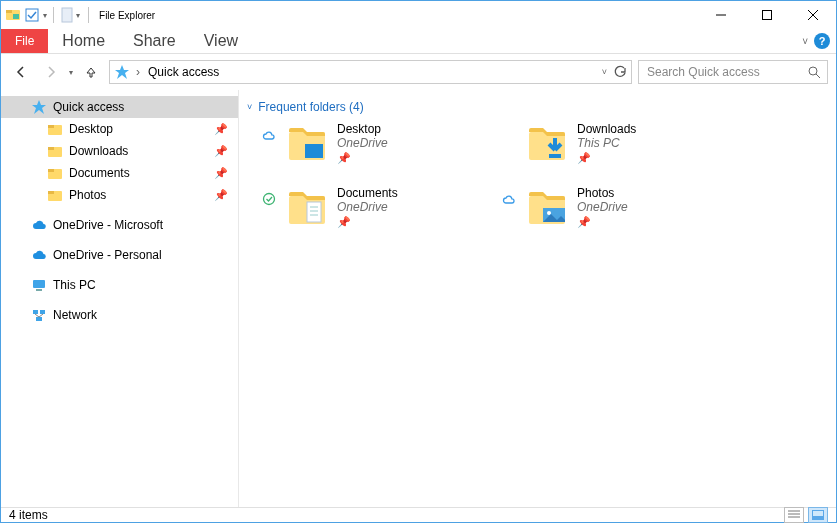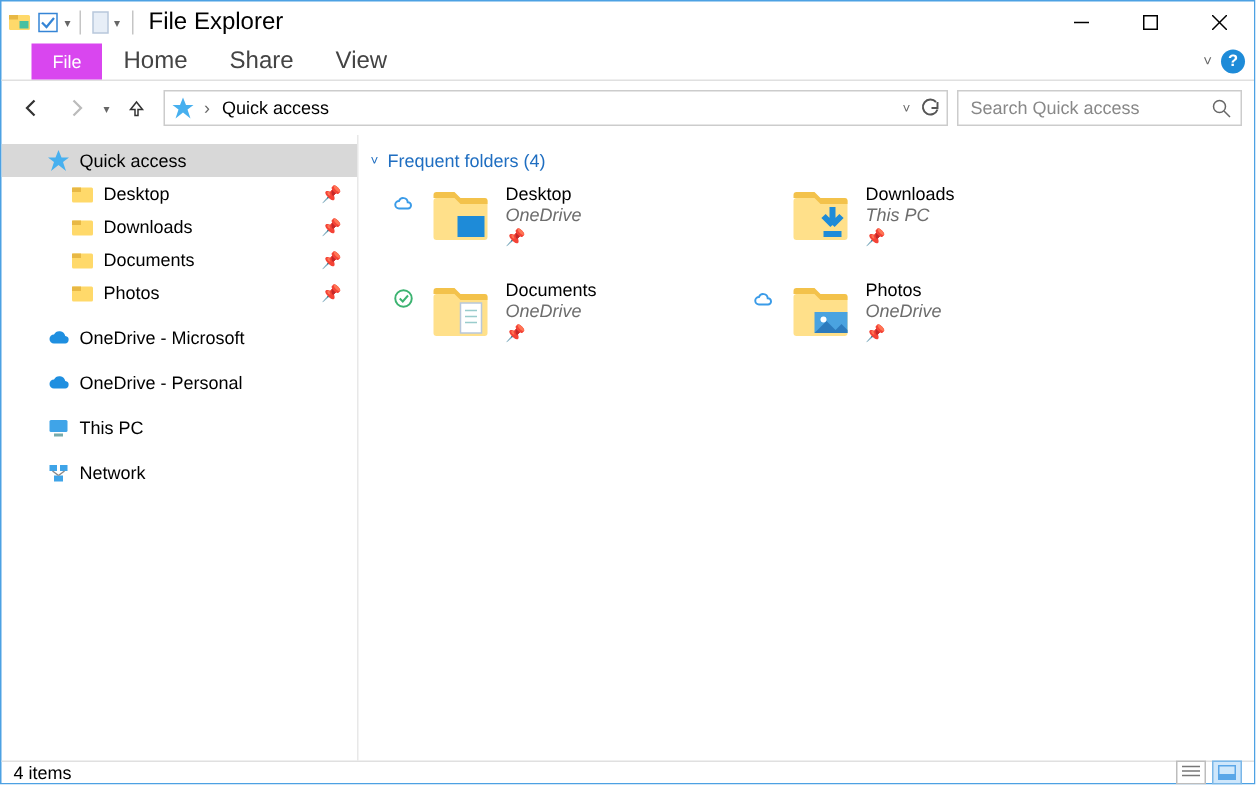--- a/index.html
+++ b/index.html
@@ -2,26 +2,26 @@
 <html><head>
 <meta charset="utf-8">
 <style>
   * { box-sizing: border-box; }
   html, body { margin:0; padding:0; font-family: "Segoe UI", Tahoma, sans-serif; font-size:12px; color:#000; background:#fff; }
   .window { width:837px; height:523px; border:1px solid #4da1e3; position:relative; display:flex; flex-direction:column; }
   
   .titlebar { height:28px; display:flex; align-items:center; padding:0 0 0 4px; }
   .titlebar .qat { display:flex; align-items:center; gap:4px; }
   .titlebar .qat-sep { width:1px; height:16px; background:#c5c5c5; margin:0 6px; }
-  .titlebar .title { margin-left:4px; font-size:16px; }
+  .titlebar .title { margin-left:4px; font-size:10px; }
   .titlebar .win-controls { margin-left:auto; display:flex; }
   .win-btn { width:46px; height:28px; display:flex; align-items:center; justify-content:center; }
   
   .ribbon { height:25px; display:flex; align-items:stretch; border-bottom:1px solid #e0e0e0; }
-  .ribbon .file-tab { background:#d946ef; color:#fff; padding:0 14px; display:flex; align-items:center; font-size:12px;margin-left:20px; }
+  .ribbon .file-tab { background:#ef4444; color:#fff; padding:0 14px; display:flex; align-items:center; font-size:12px; }
   .ribbon .tab { padding:0 14px; display:flex; align-items:center; color:#444; font-size:16px; }
   .ribbon-right { margin-left:auto; display:flex; align-items:center; padding-right:6px; gap:6px; }
   .help-badge { width:16px; height:16px; border-radius:50%; background:#1e8bd8; color:#fff; display:flex; align-items:center; justify-content:center; font-size:11px; font-weight:bold; }
   
   .navrow { height:36px; display:flex; align-items:center; gap:6px; padding:4px 8px; }
   .nav-arrow { width:24px; height:24px; display:flex; align-items:center; justify-content:center; color:#555; }
   .nav-arrow.disabled { color:#bbb; }
   .addressbar { flex:1; height:24px; border:1px solid #ccc; display:flex; align-items:center; padding:0 4px; gap:6px; }
   .addressbar .crumb { color:#000; padding:0 2px; }
   .addressbar .chev { color:#666; }

